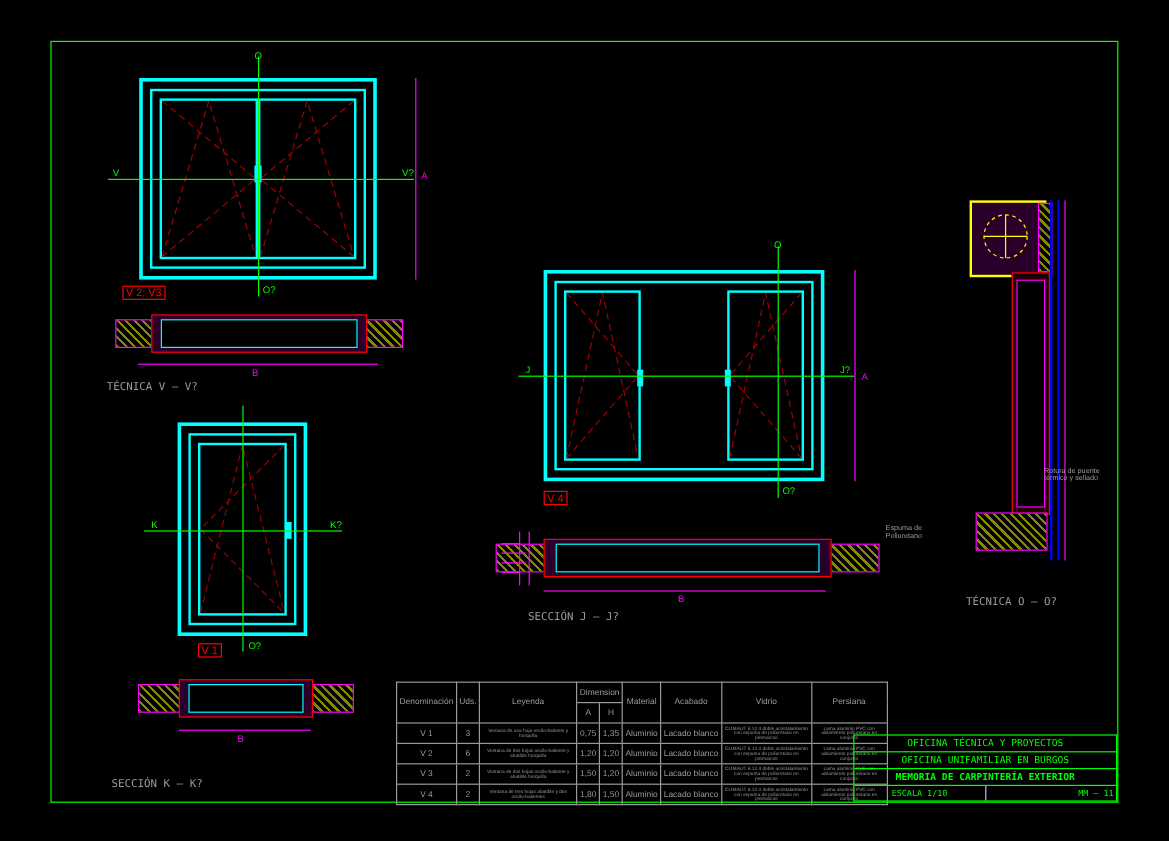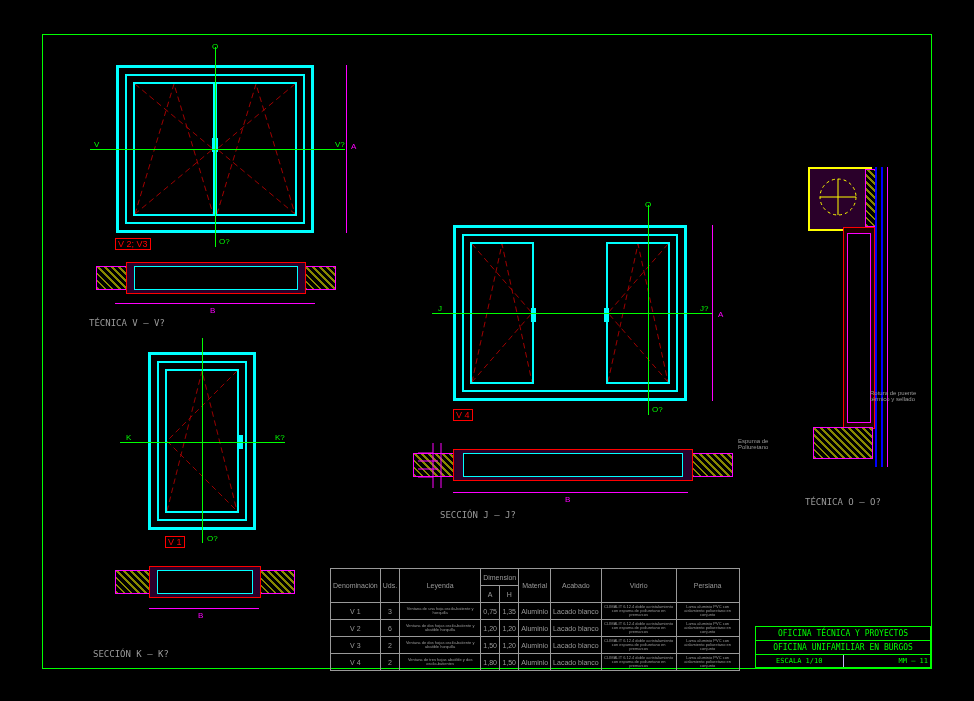--- a/index.html
+++ b/index.html
@@ -85,21 +85,21 @@
   text-align: center;
   vertical-align: middle;
   height:14px;
   font-weight:normal;
   line-height:1;
 }
 .title-block {
   position: absolute;
   right: 43px;
   bottom: 33px;
-  width: 176px;
+  width: 220px;
   border: 1px solid #0f0;
   box-sizing:border-box;
 }
 .title-block div {
   border-top:1px solid #0f0;
   padding:2px 4px;
   font-size:8px;
   color:#0f0;
   text-align:center;
   font-family: monospace;
@@ -135,21 +135,21 @@
   <div style="position:absolute;left:50%;top:70px;width:6px;height:14px;background:#0ff;transform:translateX(-50%)"></div>
 </div>
 <div class="axis-line" style="left:90px;top:149px;width:255px;height:1px;"></div>
 <div class="axis-line" style="left:215px;top:47px;width:1px;height:200px;"></div>
 <div class="dim-label" style="left:94px;top:140px;color:#0f0">V</div>
 <div class="dim-label" style="left:335px;top:140px">V?</div>
 <div class="dim-label" style="left:212px;top:42px">O</div>
 <div class="dim-label" style="left:219px;top:237px">O?</div>
 <div class="axis-line" style="left:346px;top:65px;width:1px;height:168px;background:#f0f"></div>
 <div class="dim-label" style="left:351px;top:142px;color:#f0f">A</div>
-<div class="tag-v" style="left:115px;top:238px;">V 2; V3</div>
+<div class="tag-v" style="left:102px;top:238px;">V 2; V3</div>
 
 <div style="position:absolute;left:96px;top:258px;width:240px;height:38px;">
   <div class="section-fill" style="left:0;top:8px;width:30px;height:22px;"></div>
   <div class="section-fill" style="right:0;top:8px;width:30px;height:22px;"></div>
   <div class="section-frame" style="left:30px;top:4px;right:30px;height:30px;border-color:#f00"></div>
   <div class="section-frame" style="left:38px;top:8px;right:38px;height:22px;border-color:#0ff;background:#000"></div>
 </div>
 <div class="axis-line" style="left:115px;top:303px;width:200px;height:1px;background:#f0f"></div>
 <div class="dim-label" style="left:210px;top:306px;color:#f0f">B</div>
 <div class="section-label" style="left:89px;top:318px;">TÉCNICA V — V?</div>
@@ -304,17 +304,18 @@
         <td>Lacado blanco</td>
         <td style="font-size: 4px; line-height: 1;">CLIMALIT 6.12.4 doble acristalamiento con espuma de poliuretano en premarcos</td>
         <td style="font-size: 4px; line-height: 1;">Lama aluminio PVC con aislamiento poliuretano en conjunto</td>
       </tr>
     </tbody>
 </table>
 
 <div class="title-block">
   <div class="first">OFICINA TÉCNICA Y PROYECTOS</div>
   <div>OFICINA UNIFAMILIAR EN BURGOS</div>
+  <div style="font-weight:bold">MEMORIA DE CARPINTERÍA EXTERIOR</div>
   <div style="display:flex;padding:0">
     <span style="flex:1;border-right:1px solid #c4b5fd;padding:2px;font-size:7px;color:#0f0">ESCALA 1/10</span>
     <span style="flex:1;padding:2px;font-size:7px;color:#0f0;text-align:right">MM – 11</span>
   </div>
 </div>
 
 </body></html>

